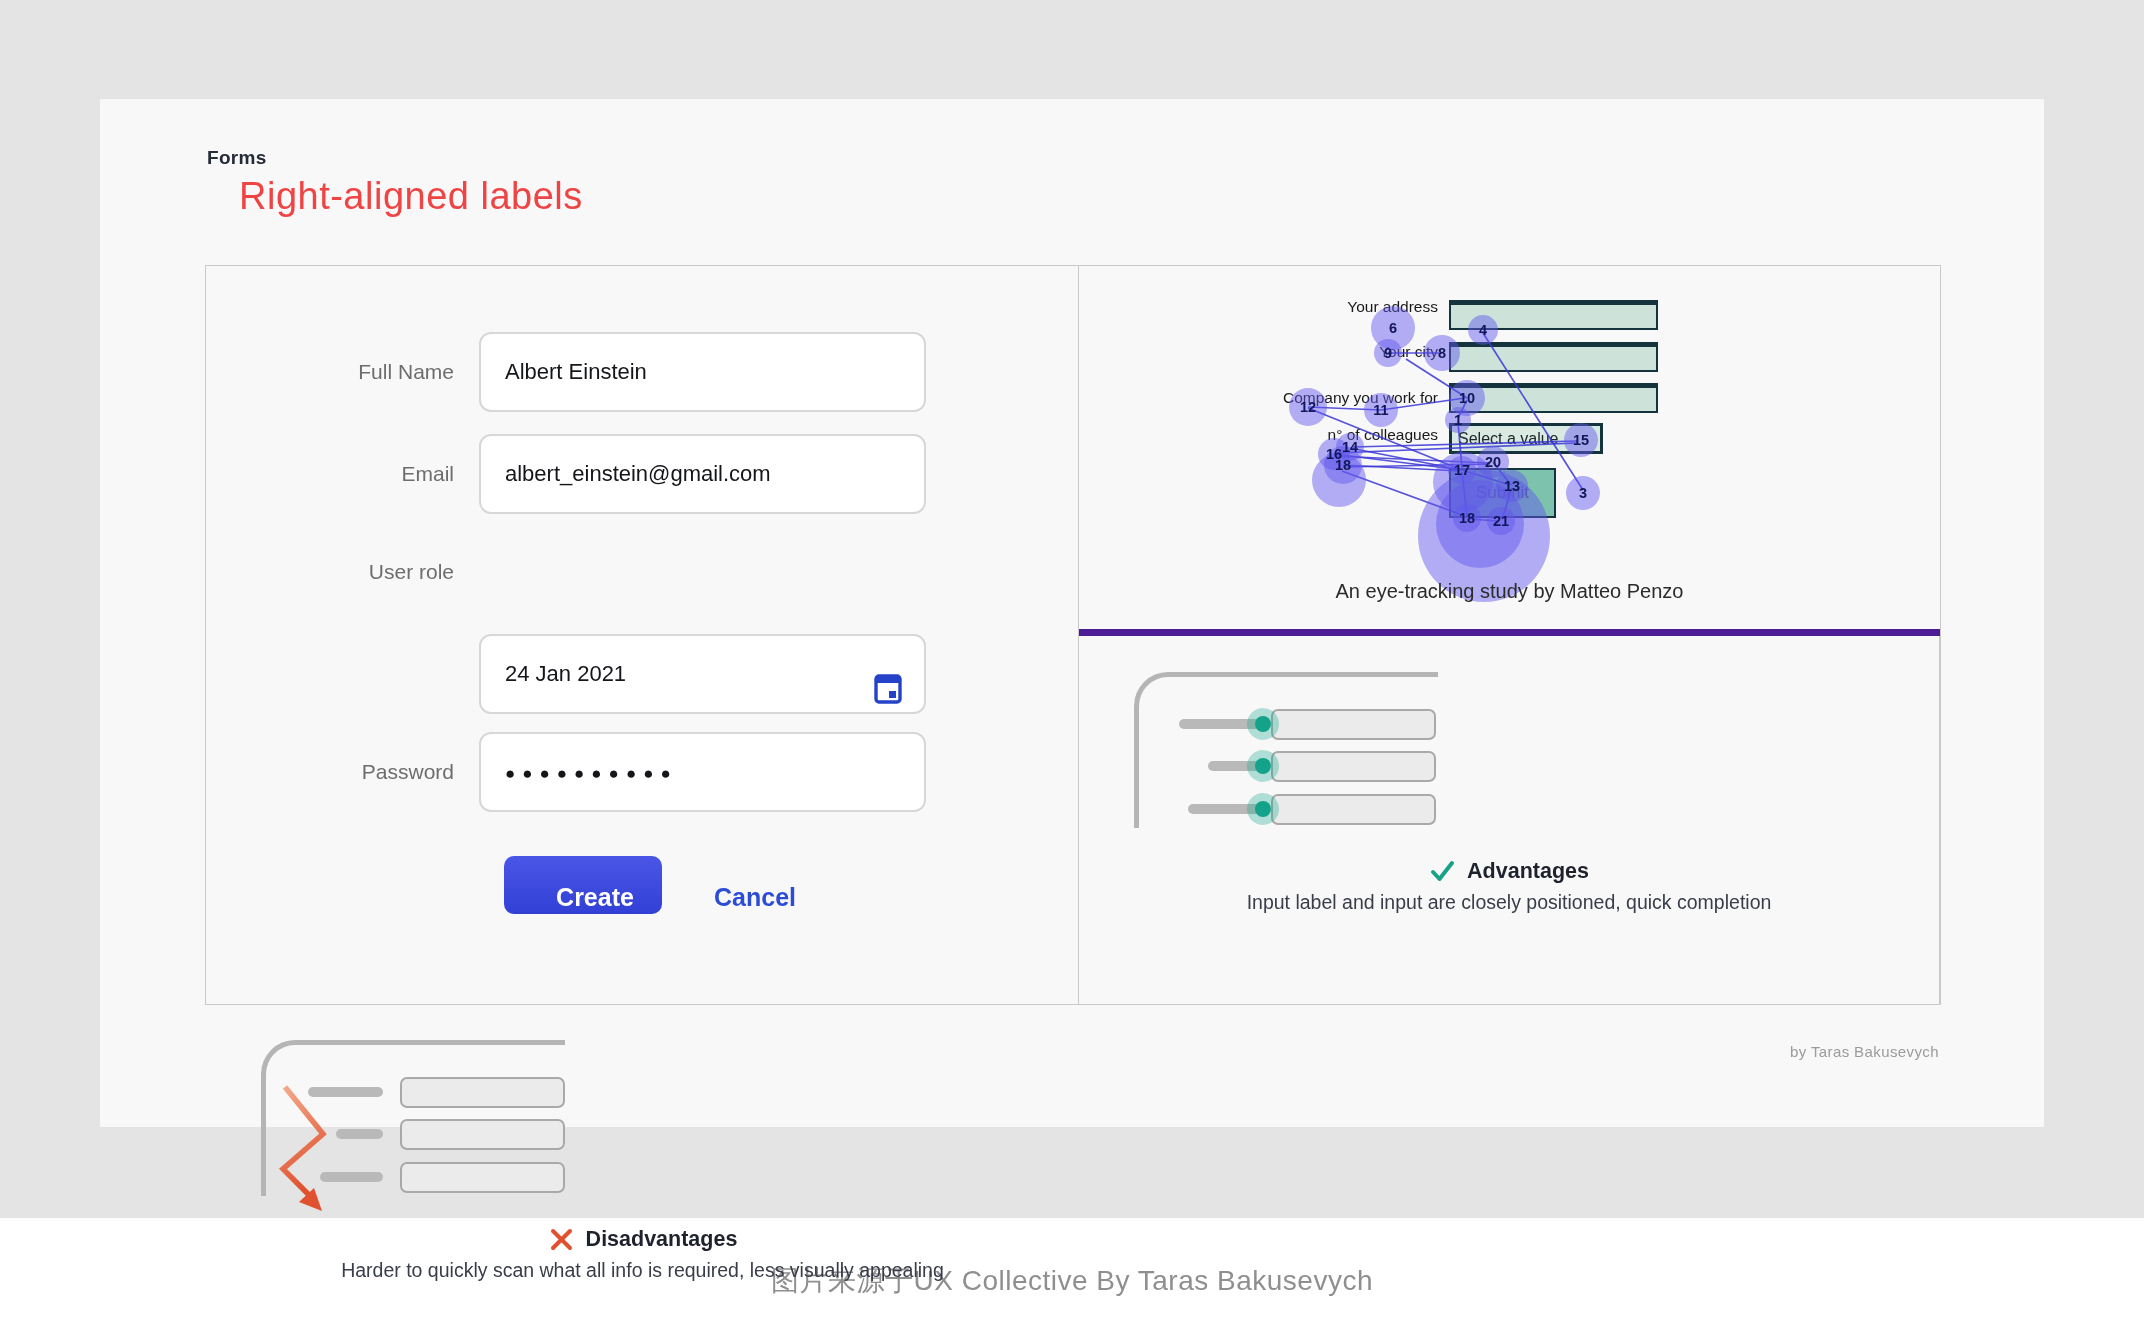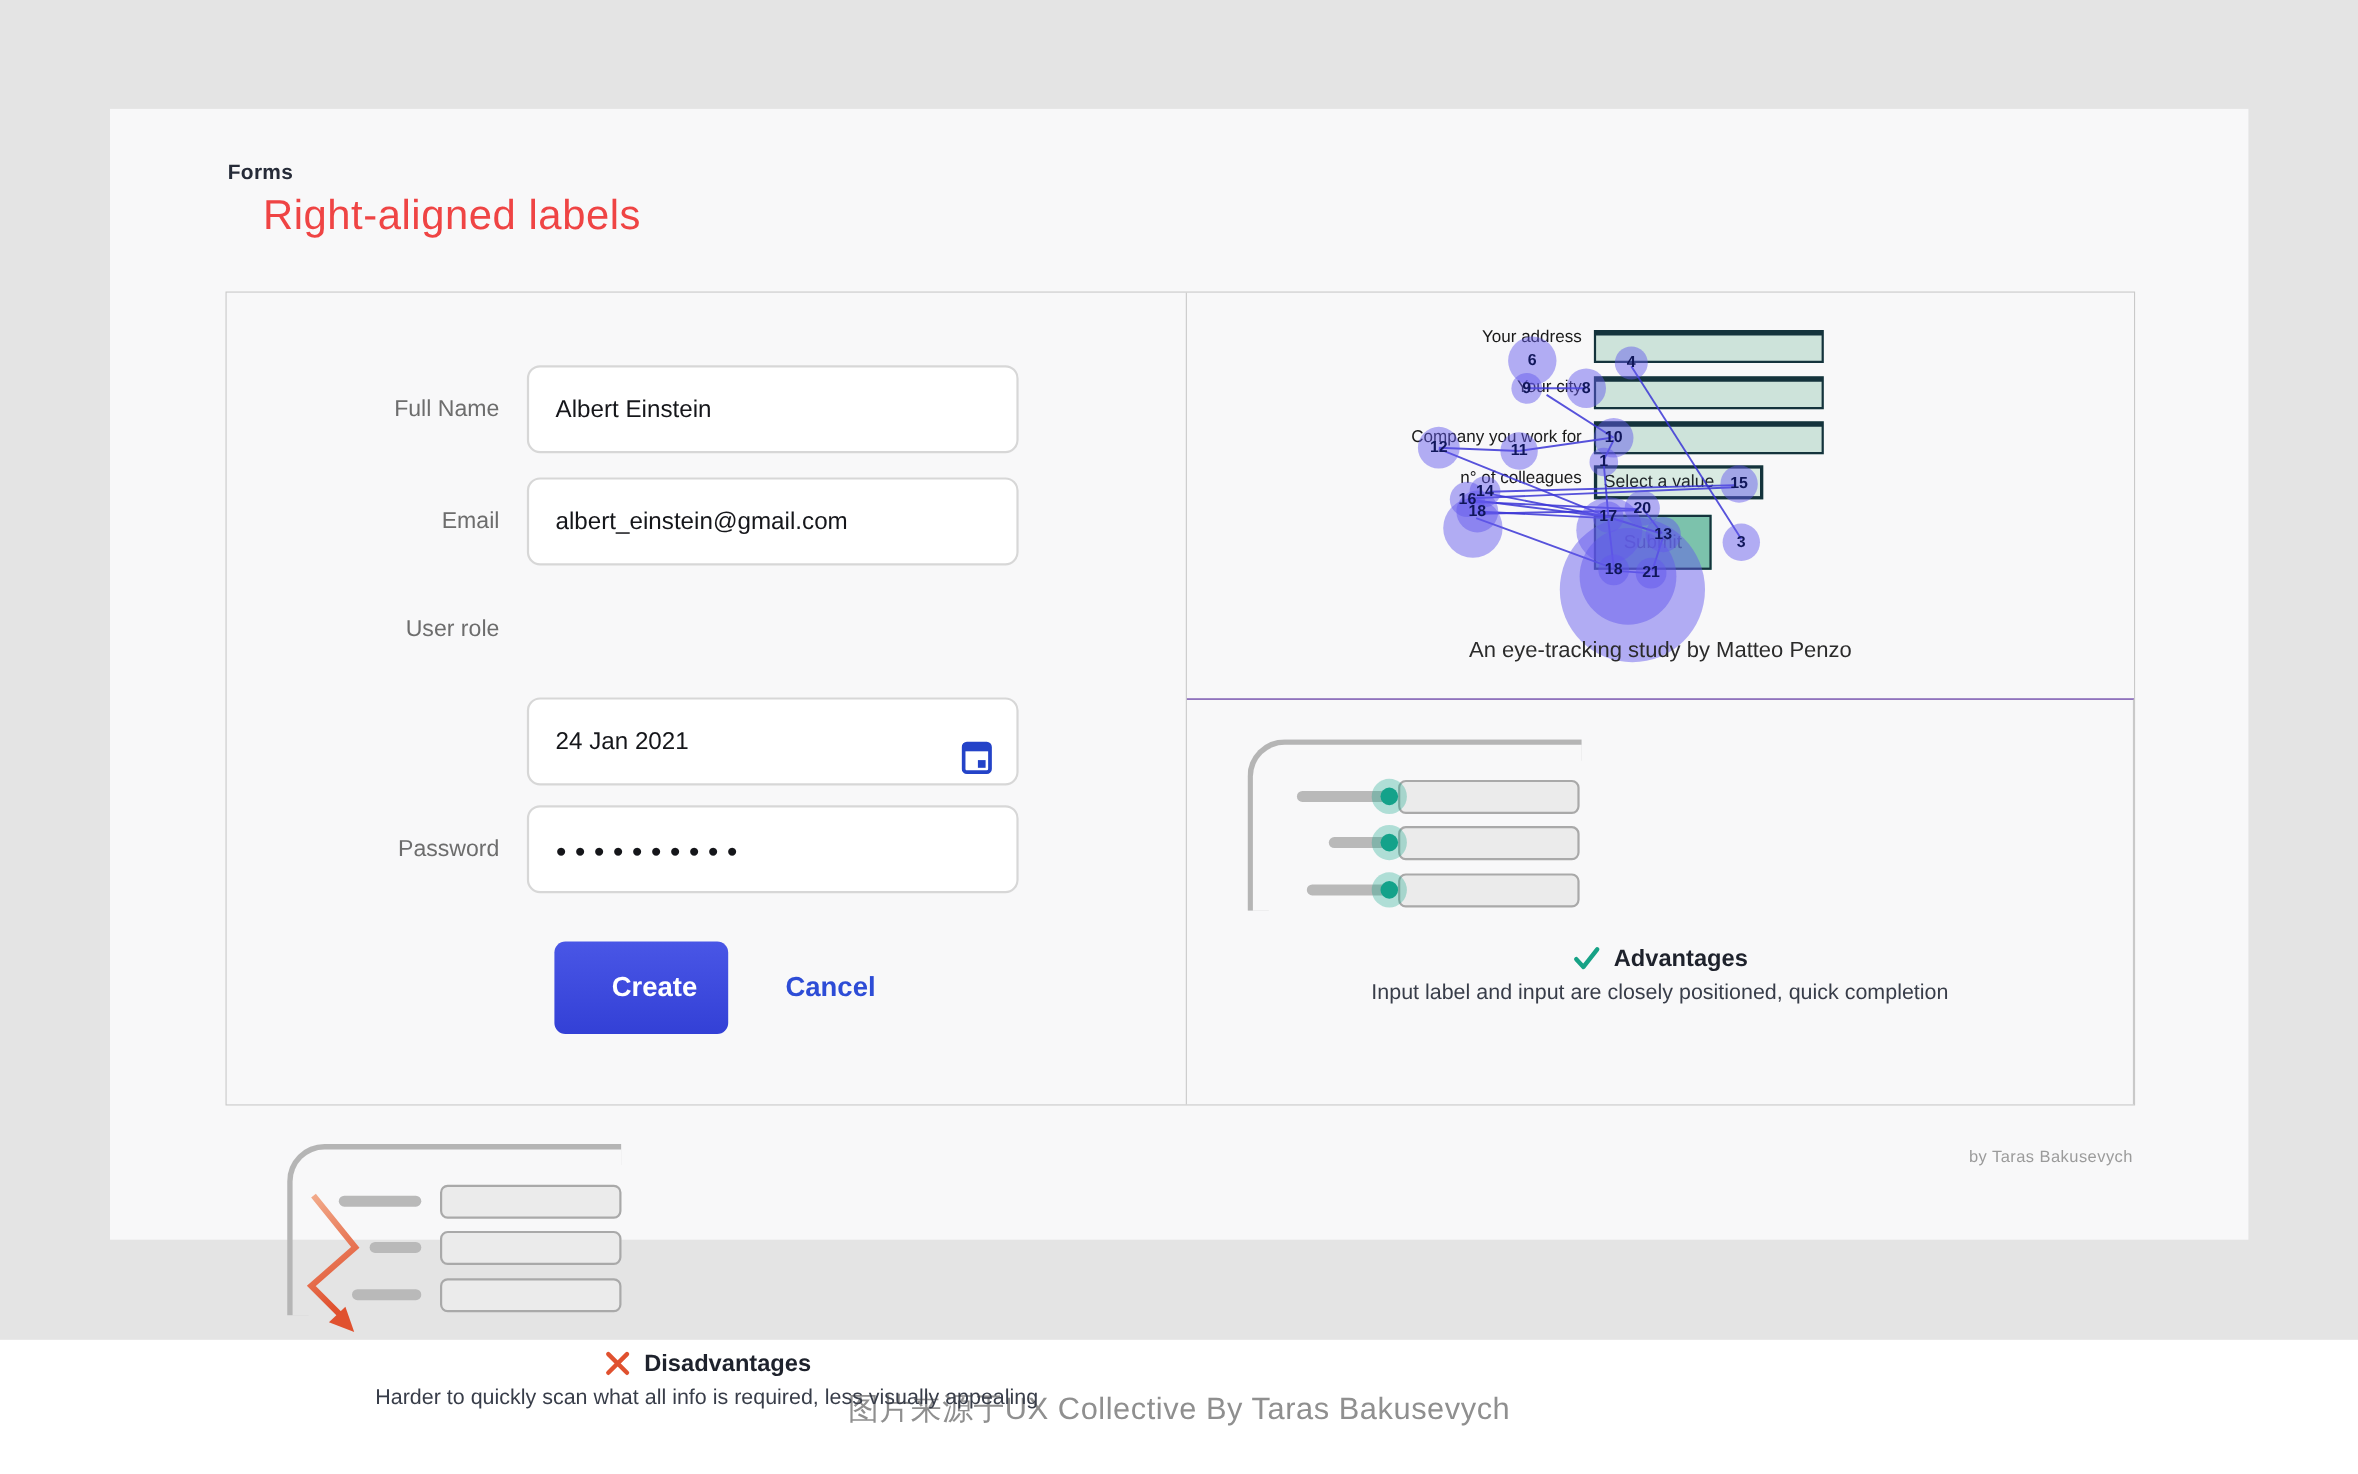--- a/index.html
+++ b/index.html
@@ -16,36 +16,36 @@
   .kicker { position:absolute; left:107px; top:48px; font-size:19px; font-weight:700; color:#262b38; letter-spacing:.3px; }
   .page-title { position:absolute; left:105px; top:76px; font-size:38px; font-weight:300; color:#ef4444; letter-spacing:.5px;margin-left:34px; }
   .credit { position:absolute; right:105px; top:944px; font-size:15px; color:#9b9b9b; letter-spacing:.4px; }
 
   
   .panels { position:absolute; left:105px; top:166px; width:1736px; height:740px;
             display:grid; grid-template-columns:873px 861px; grid-template-rows:370px 368px;
             border:1px solid #c9c9c9; background:#f8f8f9; }
   .panel { position:relative; }
   .panel-form { grid-row:1 / span 2; border-right:1px solid #c9c9c9; }
-  .panel-eye  { border-bottom:1px solid #4c1d95; }
+  .panel-eye  { border-bottom:7px solid #4c1d95; }
   .panel-adv  { border-right:1px solid #c9c9c9; }
 
   
   .f-label { position:absolute; left:0; width:248px; height:80px; line-height:80px; text-align:right;
              font-size:21px; color:#6d6d6d; }
   .f-input { position:absolute; left:273px; width:447px; height:80px; background:#ffffff;
              border:2px solid #d7d7d7; border-radius:12px; padding-left:24px;
              font-size:22px; font-weight:500; color:#15161a; line-height:76px; white-space:nowrap; }
   .row-y0 { top:66px; } .row-y1 { top:168px; } .row-y2 { top:266px; } .row-y3 { top:368px; } .row-y4 { top:466px; }
   .pw-value { font-size:17px; letter-spacing:7px; line-height:78px; }
   .caret-down { position:absolute; right:26px; top:33px; width:0; height:0;
                 border-left:12px solid transparent; border-right:12px solid transparent;
                 border-top:15px solid #2443c8; }
   .cal-icon { position:absolute; right:22px; top:24px; }
-  .create-btn { position:absolute; left:298px; top:590px; width:158px; height:84px; border-radius:10px;
+  .create-btn { position:absolute; left:298px; top:590px; width:158px; height:58px; border-radius:10px;
                 background:linear-gradient(180deg,#4956e6,#3340d6); color:#ffffff; font-size:25px; font-weight:700;
                 text-align:center; line-height:83px; cursor:pointer;padding-left:24px; }
   .cancel-link { position:absolute; left:508px; top:590px; height:83px; line-height:83px;
                  font-size:25px; font-weight:700; color:#2d4cd6; cursor:pointer; }
 
   
   .et-label { position:absolute; right:502px; white-space:nowrap; font-size:15.5px; color:#191919; }
   .et-input { position:absolute; left:370px; width:209px; height:30px; background:#cde3da;
               border:2px solid #14333c; border-top-width:5px; }
   .et-select { position:absolute; left:370px; top:157px; width:154px; height:31px; background:#d9eae2;

